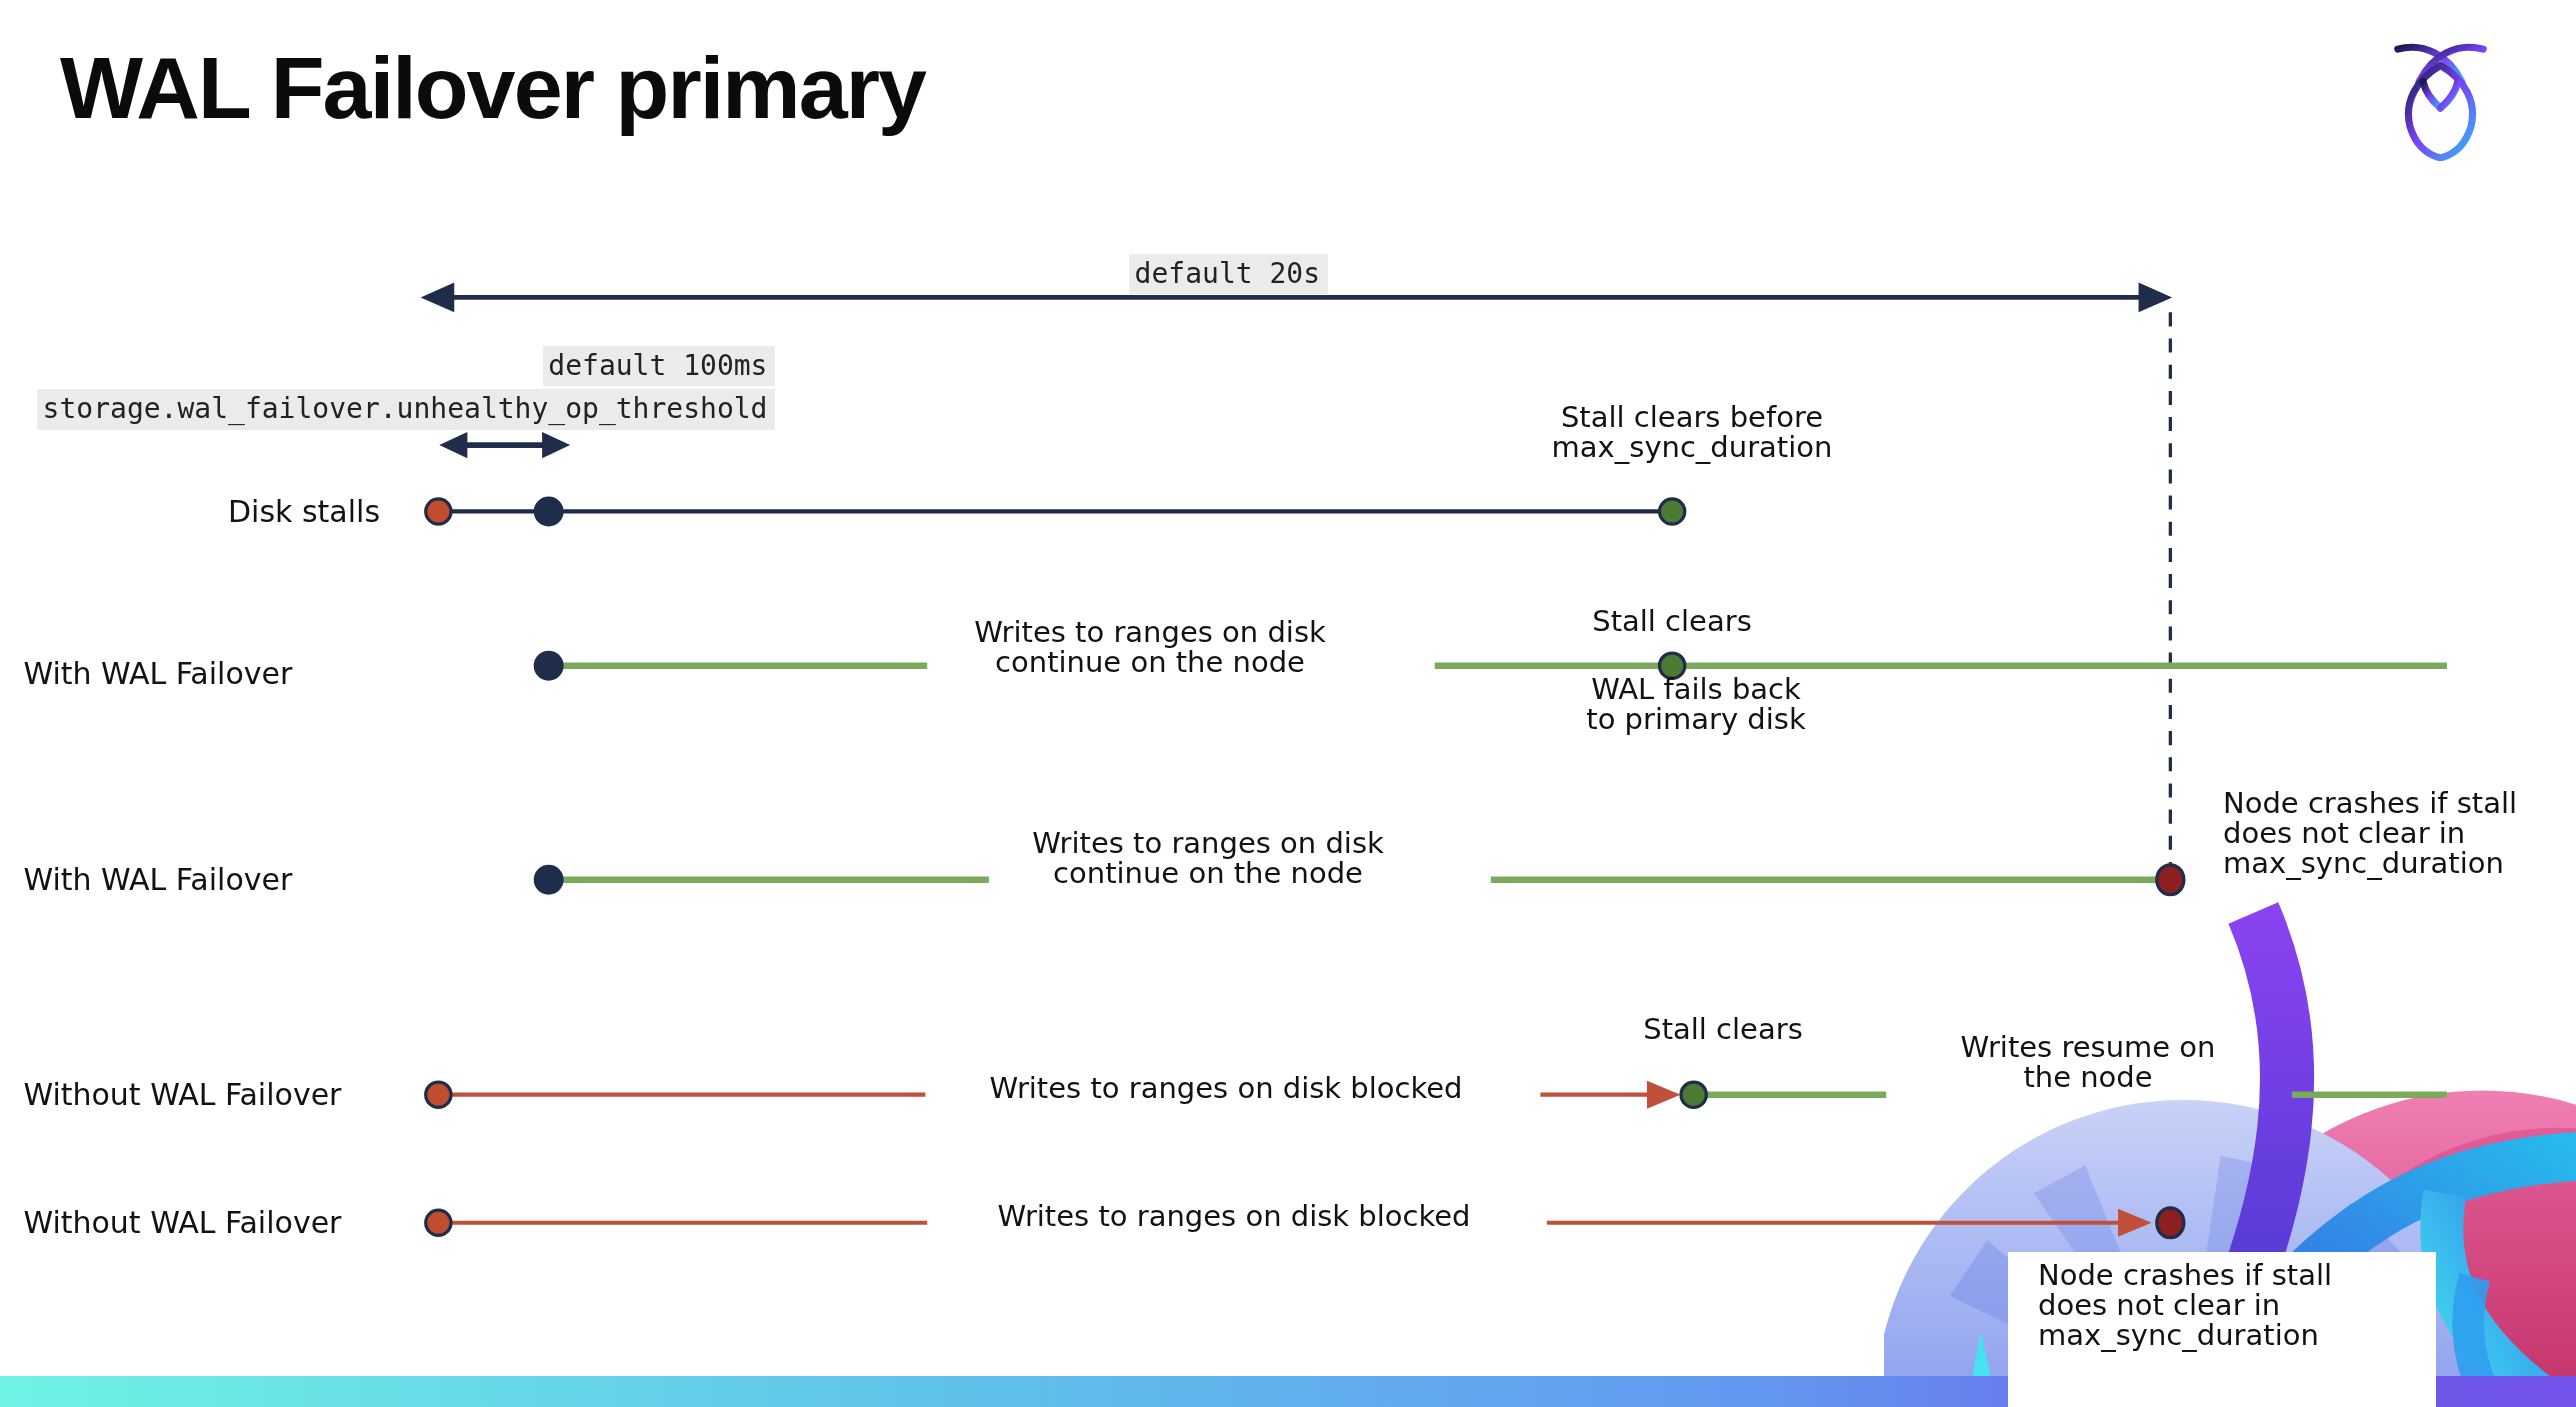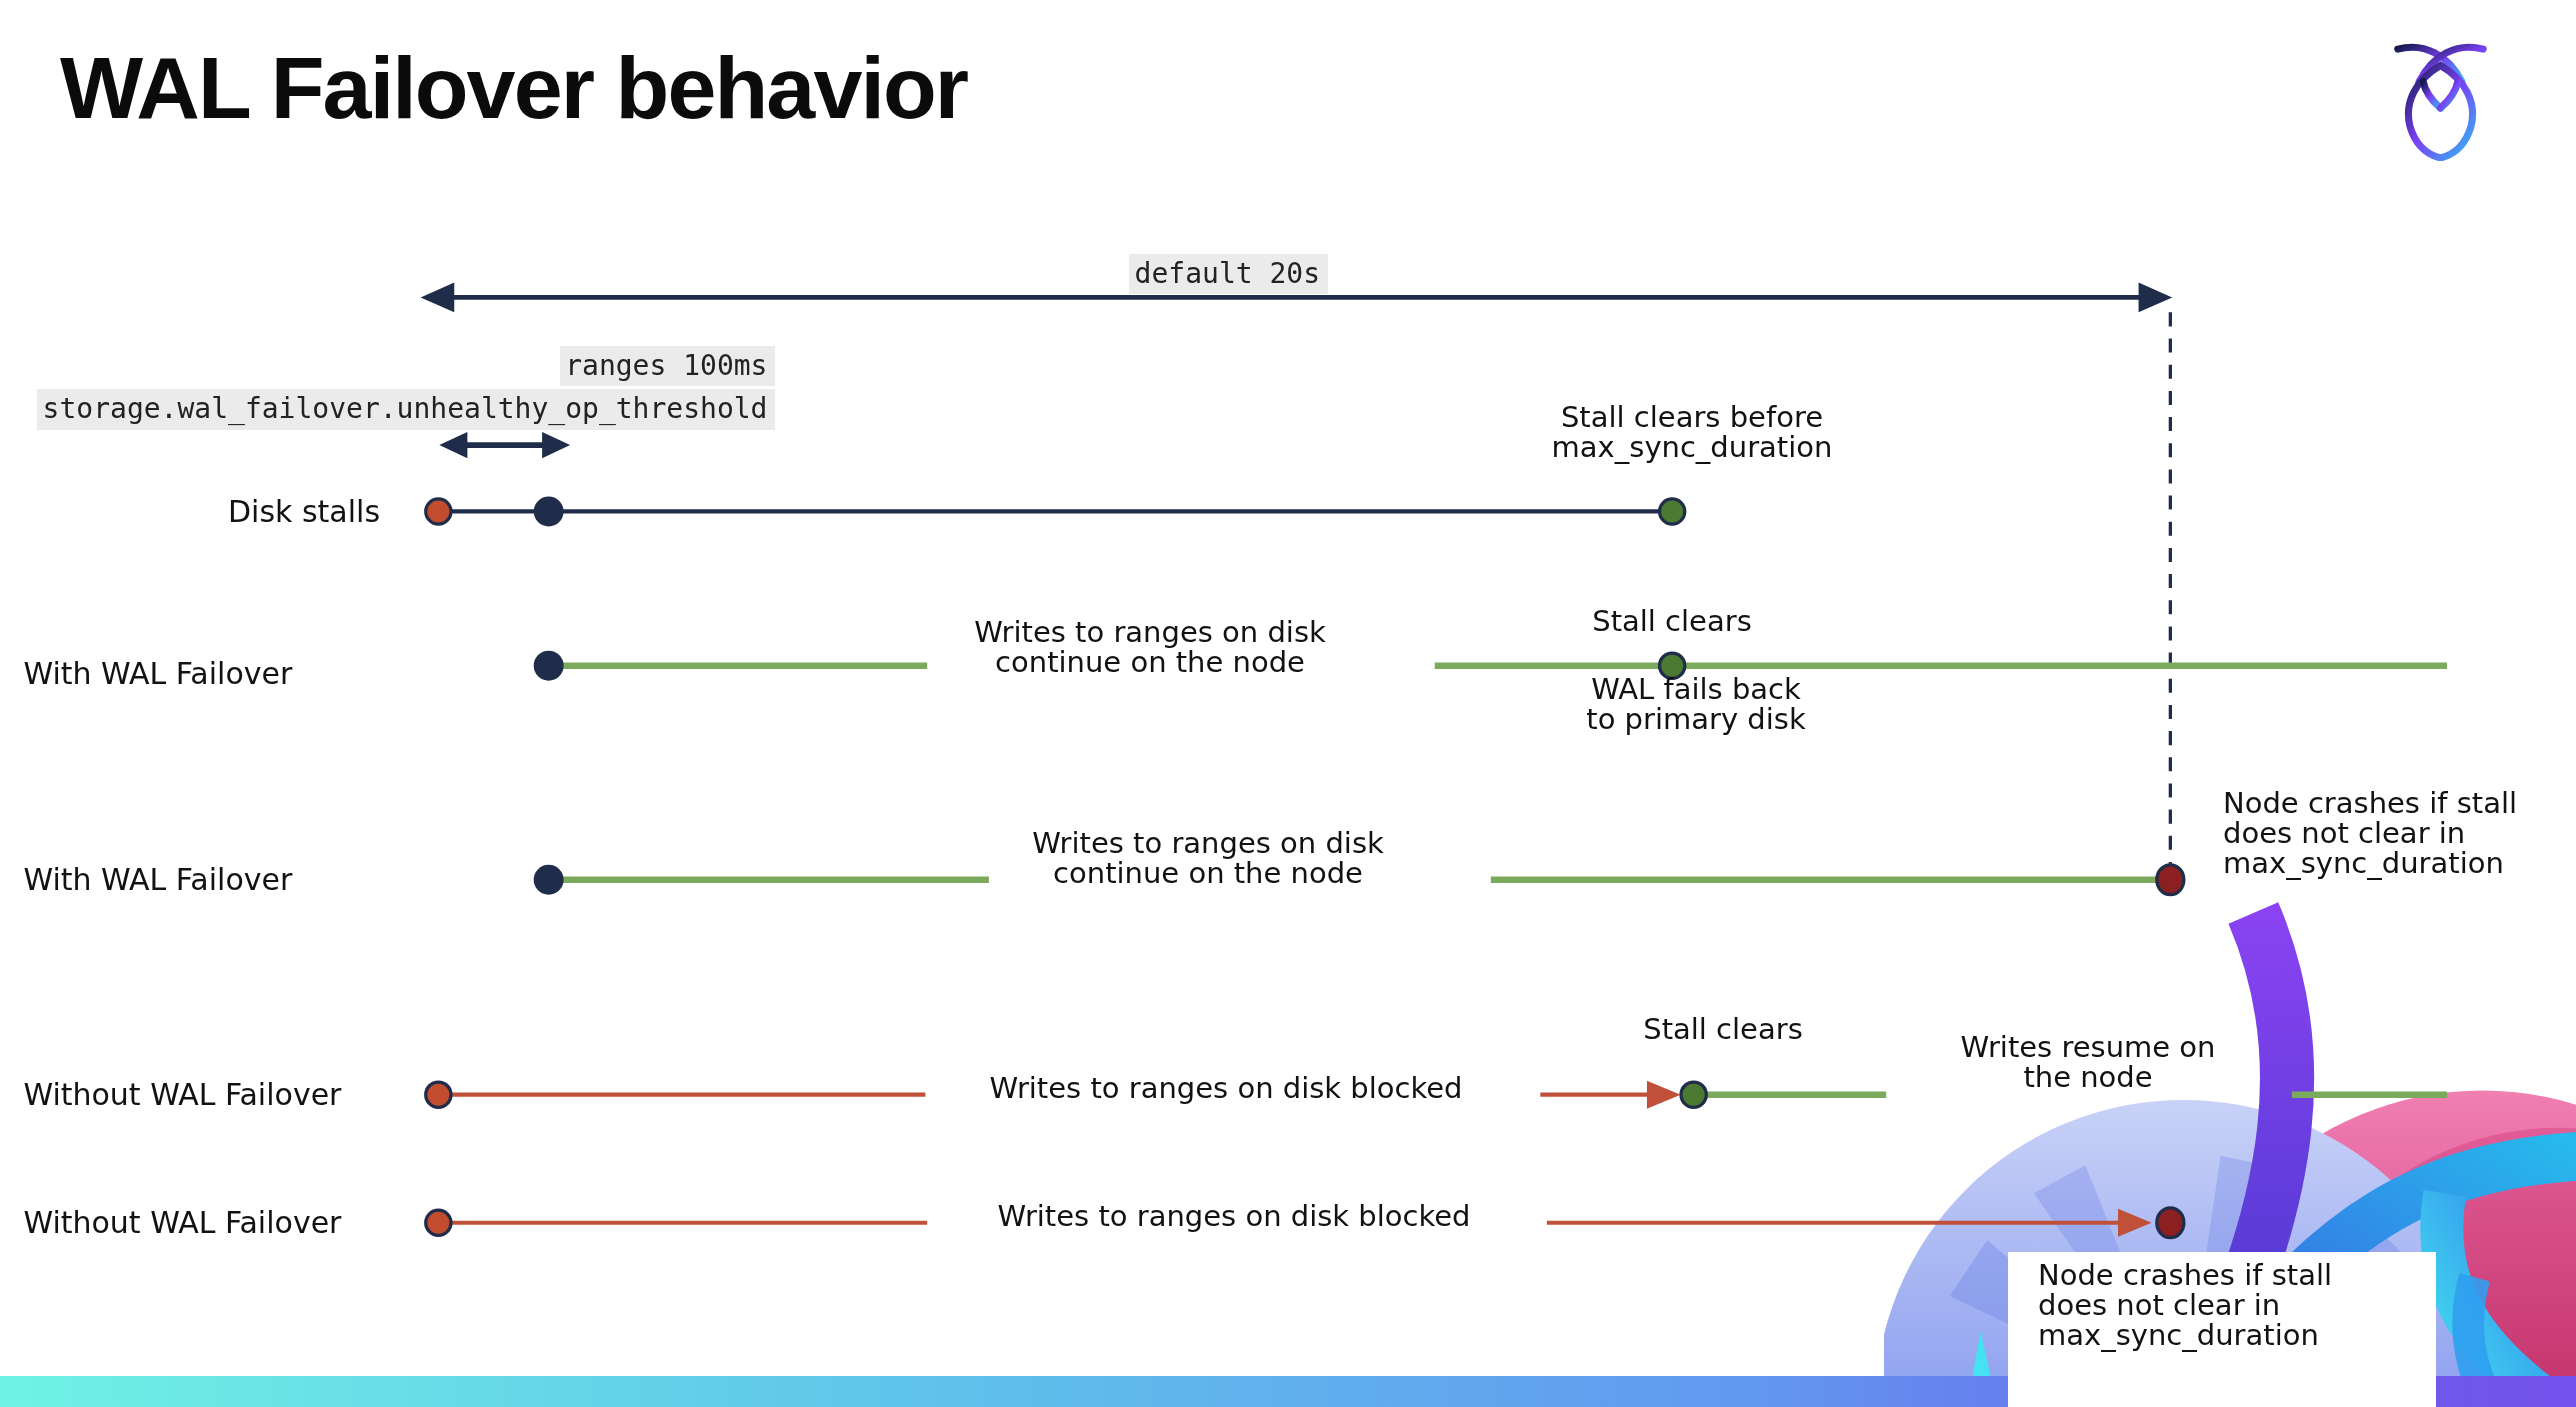--- a/index.html
+++ b/index.html
@@ -76,21 +76,21 @@
     <path d="M320,560 L500,340 L555,395 Z" fill="rgba(105,125,230,0.35)"></path>
     <path d="M330,560 C470,360 580,300 750,290" stroke="url(#gBlue)" stroke-width="52" fill="none"></path>
     <path d="M395,30 C455,170 445,330 330,560" stroke="url(#gPurple)" stroke-width="58" fill="none"></path>
     <path d="M720,560 C620,490 585,420 600,330" stroke="url(#gCyan)" stroke-width="46" fill="none"></path>
     <path d="M650,560 C625,515 618,470 632,420" stroke="#2F9FF0" stroke-width="34" fill="none" opacity="0.9"></path>
     <path d="M88,560 L103,478 L121,560 Z" fill="#45E2F2"></path>
   </svg>
 
   <div class="abs bottombar"></div>
 
-  <div class="abs title">WAL Failover behavior</div>
+  <div class="abs title">WAL Failover primary</div>
 
   <svg class="abs" style="left:2389px;top:39px;z-index:6;" width="103" height="122" viewBox="0 0 100 120" aria-hidden="true">
     <defs>
       <linearGradient id="gLogo" x1="0" y1="0" x2="0.9" y2="1">
         <stop offset="0" stop-color="#141A4D"></stop>
         <stop offset="0.5" stop-color="#7A3FF2"></stop>
         <stop offset="1" stop-color="#39AFF5"></stop>
       </linearGradient>
     </defs>
     <g stroke="url(#gLogo)" stroke-width="7" fill="none" stroke-linecap="round">
@@ -158,21 +158,21 @@
       <ellipse cx="2322" cy="1308" rx="14.5" ry="16" class="d-darkred" stroke-width="3.5"></ellipse>
     </g>
   </svg>
 
   <div class="abs whitebox"></div>
 
   <div class="abs mono" style="left:1129px;top:254px;">
     <span>default 20s</span>
   </div>
   <div class="abs mono" style="left:37px;top:346px;">
-    <span>ranges 100ms</span>
+    <span>default 100ms</span>
     <span>storage.wal_failover.unhealthy_op_threshold</span>
   </div>
 
   <div class="abs rowlabel" style="left:228px;top:490px;">Disk stalls</div>
   <div class="abs rowlabel" style="left:23.4px;top:652px;">With WAL Failover</div>
   <div class="abs rowlabel" style="left:23.4px;top:858px;">With WAL Failover</div>
   <div class="abs rowlabel" style="left:23.4px;top:1073px;">Without WAL Failover</div>
   <div class="abs rowlabel" style="left:23.4px;top:1201px;">Without WAL Failover</div>
 
   <div class="abs ann center" style="left:1692px;top:402px;">Stall clears before

